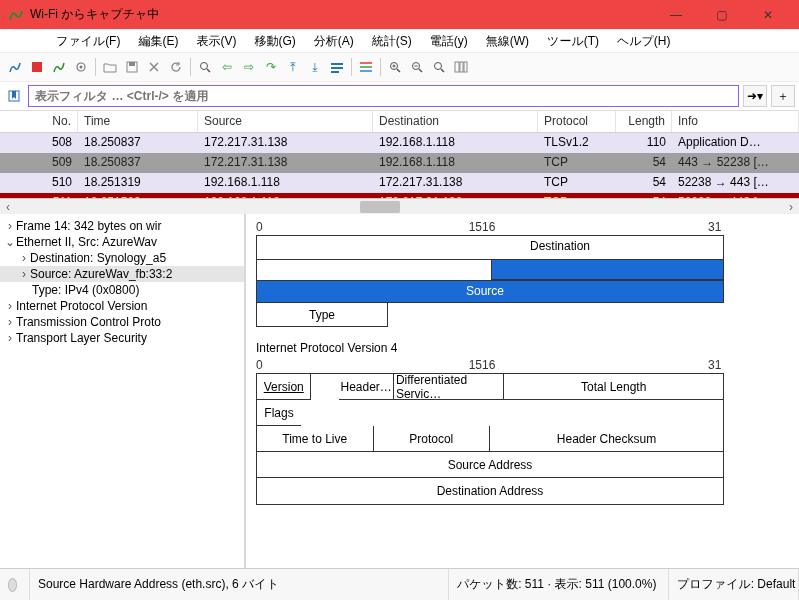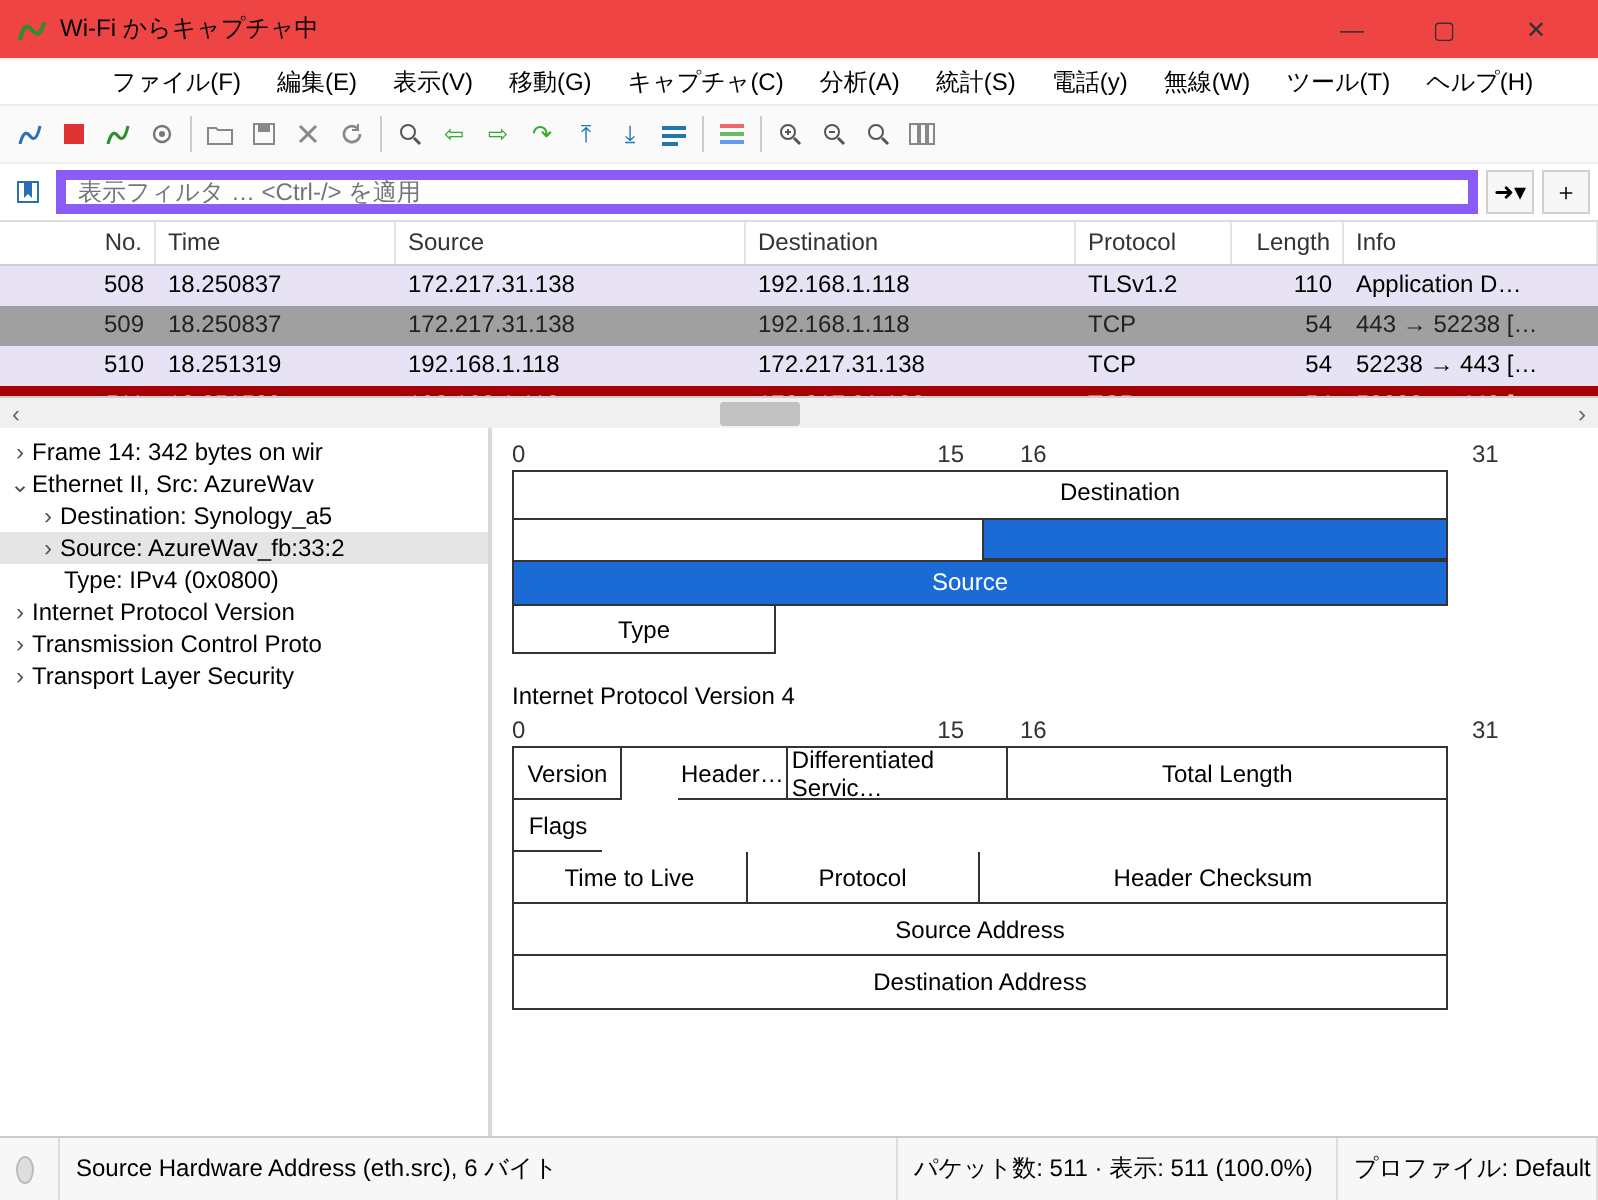--- a/index.html
+++ b/index.html
@@ -10,38 +10,38 @@
 .titlebar .title { flex: 1; }
 .titlebar .win-btns { display: flex; gap: 0; }
 .titlebar .win-btn { width: 46px; height: 30px; display: flex; align-items: center; justify-content: center; color: #333; }
 .menubar { height: 22px; display: flex; align-items: flex-end; padding: 0 4px; gap: 2px; margin-left: 44px; }
 .menubar .menu-item { padding: 2px 8px; }
 .toolbar { height: 30px; display: flex; align-items: center; padding: 2px 4px; gap: 0; border-top: 1px solid #eee; border-bottom: 1px solid #eee; background: #fafafa; }
 .toolbar .tb-btn { width: 22px; height: 22px; display: flex; align-items: center; justify-content: center; border: 1px solid transparent; border-radius: 2px; }
 .toolbar .tb-sep { width: 1px; height: 18px; background: #ccc; margin: 0 3px; }
 .filterbar { height: 28px; display: flex; align-items: center; padding: 3px 4px; gap: 4px; }
 .filterbar .filter-icon { width: 20px; height: 20px; display:flex; align-items:center; justify-content:center; color:#2a6eb5; }
-.filterbar input { flex: 1; height: 22px; border: 5px solid #8b5cf6; padding: 0 6px; color: #4d7c0f; background: #fff; }
+.filterbar input { flex: 1; height: 22px; border: 1px solid #8b5cf6; padding: 0 6px; color: #4d7c0f; background: #fff; font-weight: bold; }
 .filterbar .filter-btn { width: 24px; height: 22px; border: 1px solid #d0d0d0; display:flex; align-items:center; justify-content:center; background:#f7f7f7; }
 .packet-table { border-top: 1px solid #ddd; }
 .packet-table .head { display:flex; height:22px; background:#fff; border-bottom:1px solid #d0d0d0; }
 .packet-table .head > div { border-right:1px solid #e4e4e4; padding:3px 6px; color:#333; overflow:hidden; white-space:nowrap; }
 .packet-table .row { display:flex; height:20px; font-family:"Consolas","Courier New",monospace; font-size:12px; }
 .packet-table .row > div { padding:2px 6px; overflow:hidden; white-space:nowrap; }
 .col-no{width:78px;text-align:right;} .col-time{width:120px;} .col-src{width:175px;} .col-dst{width:165px;} .col-proto{width:78px;} .col-len{width:56px;text-align:right;} .col-info{flex:1;}
 .row-purple{background:#e8e3f4;} .row-grey{background:#a0a0a0;color:#222;} .row-purple2{background:#e8e3f4;} .row-red{background:#a50000;color:#ffd860;}
 .midsplit{display:flex; height:358px; border-top:1px solid #ccc;}
 .tree-pane{width:246px; overflow:hidden; border-right:2px solid #d8d8d8; padding:4px 0; font-family:"Consolas","Courier New",monospace; font-size:12px;}
 .tree-line{display:flex; align-items:flex-start; padding:1px 4px; white-space:nowrap;}
 .tree-line.sel{background:#e5e5e5;}
 .tree-exp{width:12px; color:#555; display:inline-block; text-align:center;}
 .diag-pane{flex:1; overflow:auto; padding:6px 10px; position:relative;}
 .diag-title{margin:4px 0 3px 0;}
 .ruler{display:flex; font-size:10px; color:#333; margin-bottom:1px;}
-.ruler .t0{width:20px;} .ruler .t1{width:206px;} .ruler .t2{width:16px;margin-left:28px;} .ruler .t3{width:210px;} .ruler .tend{}
+.ruler .t0{width:20px;} .ruler .t1{width:206px;} .ruler .t2{width:16px;} .ruler .t3{width:210px;} .ruler .tend{}
 .eth-box{border:1px solid #333; width:468px;}
 .eth-dest{height:24px; border-bottom:1px solid #333; position:relative;}
 .eth-dest .lbl{position:absolute; left:50%; top:3px; transform:translateX(40px);}
 .eth-src{height:42px; position:relative;}
 .eth-src .blue{position:absolute; right:0; top:0; left:234px; height:20px; background:#1a6bd6; border-bottom:1px solid #333; border-left:1px solid #333;}
 .eth-src .blue2{position:absolute; left:0; right:0; top:20px; height:22px; background:#1a6bd6; border-top:1px solid #333;}
 .eth-src .lbl{position:absolute; left:50%; top:24px; transform:translateX(-24px); color:#fff;}
 .eth-type{height:24px; width:132px; border:1px solid #333; border-top:none; display:flex; align-items:center; justify-content:center;}
 .ip-box{border:1px solid #333; width:468px;}
 .ip-row{display:flex; height:26px;}
@@ -72,21 +72,20 @@
     <div class="win-btn">▢</div>
     <div class="win-btn">✕</div>
   </div>
 </div>
 
 <div class="menubar">
   <div class="menu-item">ファイル(F)</div>
   <div class="menu-item">編集(E)</div>
   <div class="menu-item">表示(V)</div>
   <div class="menu-item">移動(G)</div>
-  <div class="menu-item">キャプチャ(C)</div>
   <div class="menu-item">分析(A)</div>
   <div class="menu-item">統計(S)</div>
   <div class="menu-item">電話(y)</div>
   <div class="menu-item">無線(W)</div>
   <div class="menu-item">ツール(T)</div>
   <div class="menu-item">ヘルプ(H)</div>
 </div>
 
 <div class="toolbar">
   <div class="tb-btn">
@@ -311,21 +310,21 @@
     <div class="diag-title" style="margin-top:14px;">Internet Protocol Version 4</div>
     <div class="ruler">
         <span class="t0">0</span>
         <span class="t1" style="text-align:right;">15</span>
         <span class="t2">16</span>
         <span class="t3"></span>
         <span class="tend">31</span>
       </div>
     <div class="ip-box">
       <div class="ip-row">
-        <div class="ip-cell" style="width:58px;">Version</div>
+        <div class="ip-cell" style="width:58px;text-decoration:underline;">Version</div>
         <div class="ip-cell" style="width:58px;margin-left:28px;">Header…</div>
         <div class="ip-cell" style="width:118px;">Differentiated Servic…</div>
         <div class="ip-cell" style="width:234px;">Total Length</div>
       </div>
       <div class="ip-row">
         <div class="ip-cell" style="width:44px;">Flags</div>
       </div>
       <div class="ip-row">
         <div class="ip-cell" style="width:117px;">Time to Live</div>
         <div class="ip-cell" style="width:117px;">Protocol</div>

